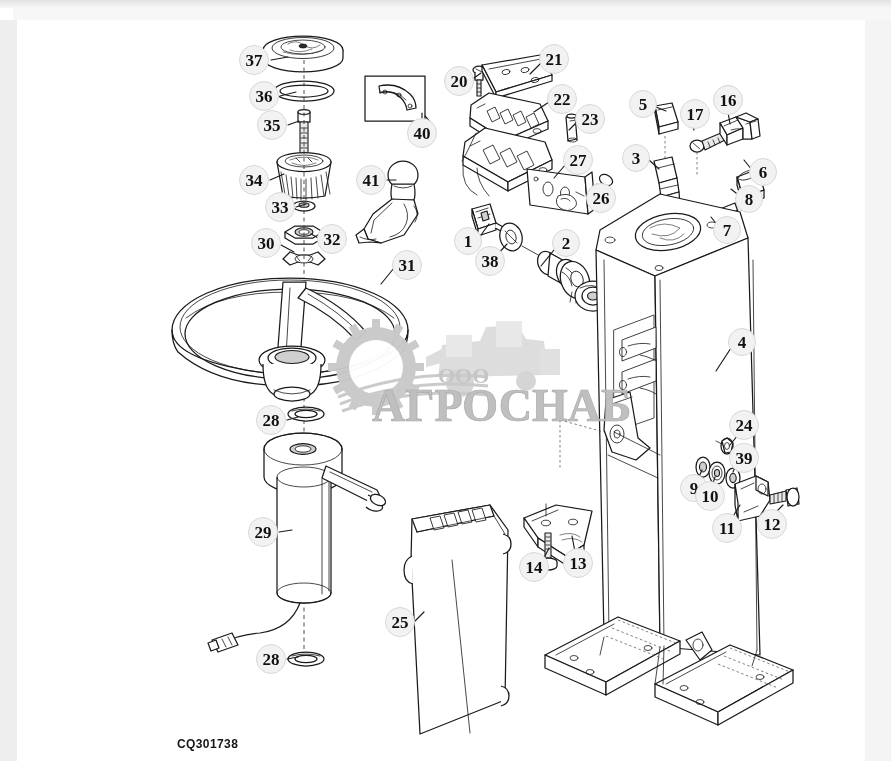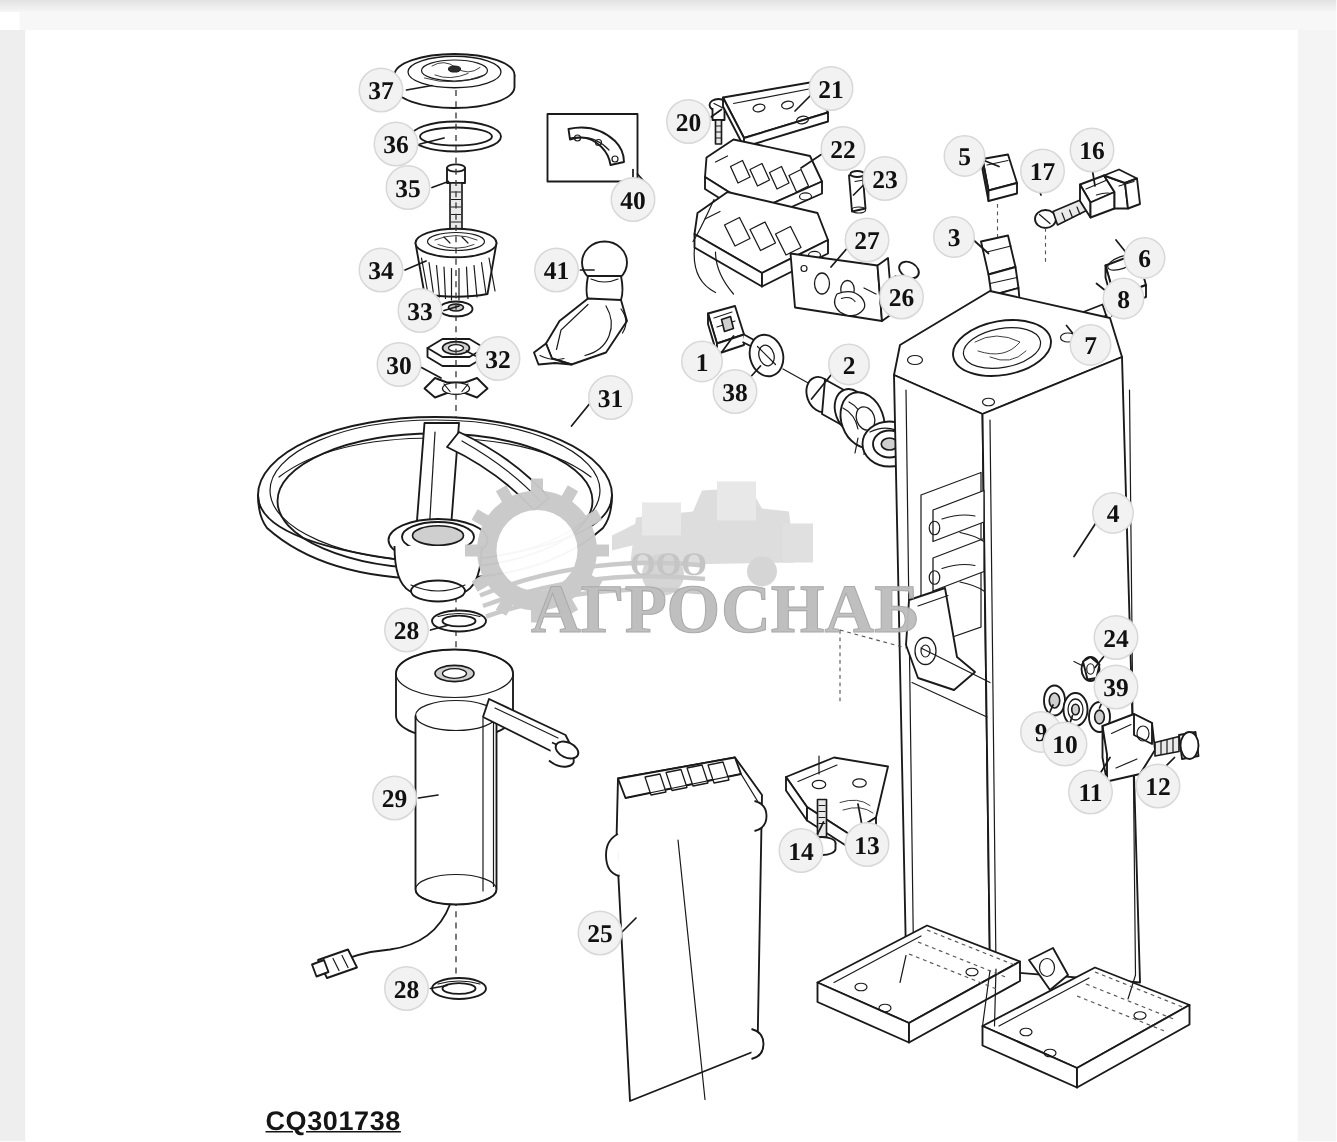--- a/index.html
+++ b/index.html
@@ -40,32 +40,32 @@
   .dash{fill:none;stroke:#3a3a3a;stroke-width:0.9;stroke-dasharray:4 3.5;}
   .dash-f{fill:none;stroke:#555;stroke-width:0.75;stroke-dasharray:2.5 2.5;}
   .lead{fill:none;stroke:#1a1a1a;stroke-width:1.15;stroke-linecap:round;}
 
   
   .cal-c{fill:#f2f2f2;stroke:#d8d8d8;stroke-width:1;}
   .cal-t{font-family:"Liberation Serif", serif;font-size:17px;font-weight:bold;
     fill:#111;text-anchor:middle;dominant-baseline:central;}
 
   
-  .wm{position:absolute;left:312px;top:305px;width:245px;height:140px;
+  .wm{position:absolute;left:330px;top:305px;width:245px;height:140px;
     opacity:0.97;pointer-events:none;}
   .wm svg{width:100%;height:100%;overflow:visible;}
   .wm-text{font-family:"Liberation Serif", serif;font-weight:bold;
     fill:#bdbdbd;stroke:#a8a8a8;stroke-width:0.7;}
   .wm-ooo{font-family:"Liberation Serif", serif;font-weight:bold;
     font-size:22px;fill:#c4c4c4;}
 
   
   .partno{position:absolute;left:177px;top:737px;
-    font-family:"Liberation Sans", sans-serif;font-size:18px;
-    font-weight:bold;color:#151515;letter-spacing:0.4px;text-decoration:underline;}
+    font-family:"Liberation Sans", sans-serif;font-size:12px;
+    font-weight:bold;color:#151515;letter-spacing:0.4px;}
 </style>
 </head>
 <body>
 
 <div id="root">
 
   <div class="top-band"></div>
   <div class="top-band2"></div>
   <div class="left-panel"></div>
   <div class="left-strip"></div>

